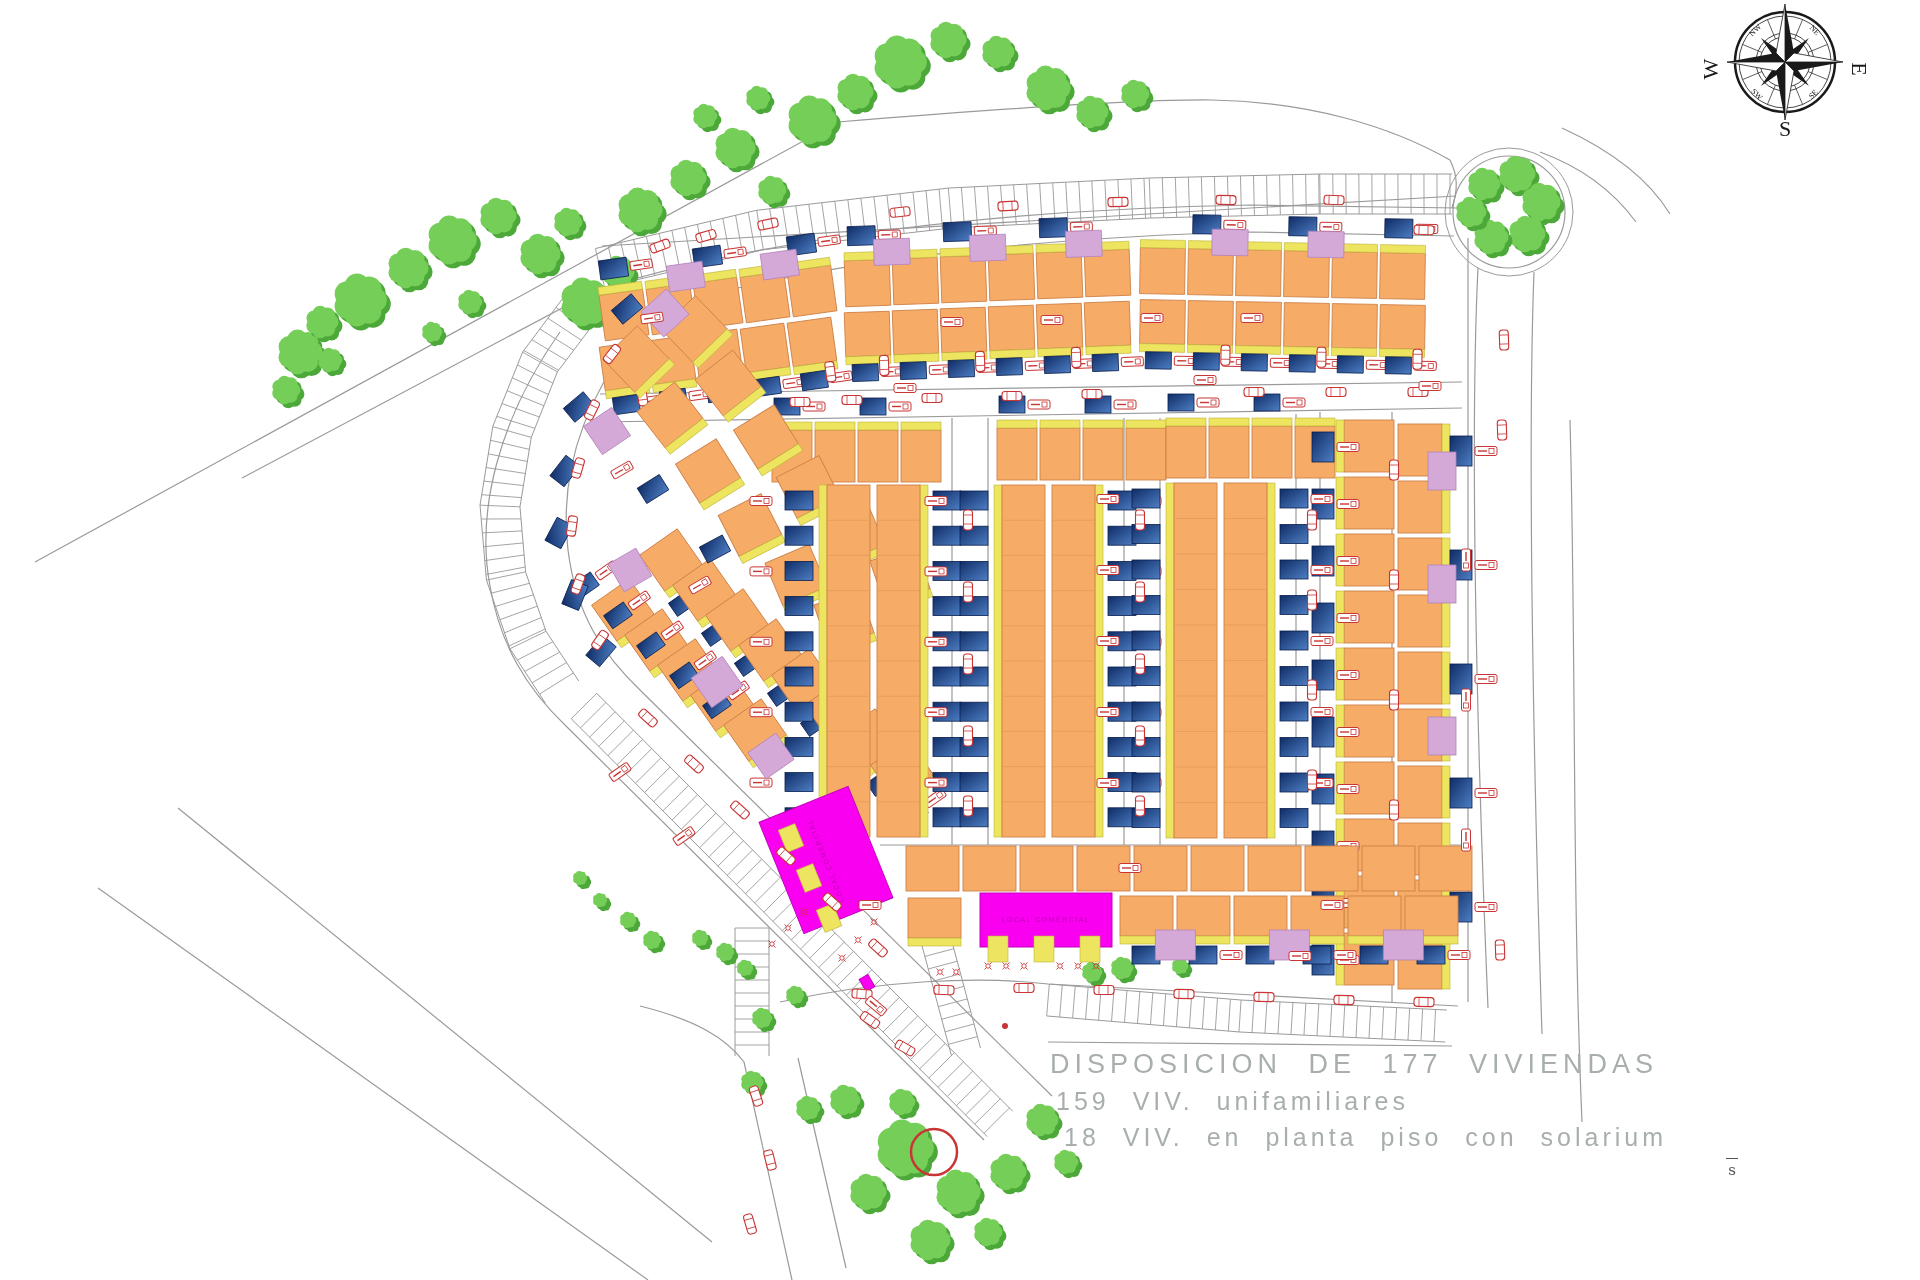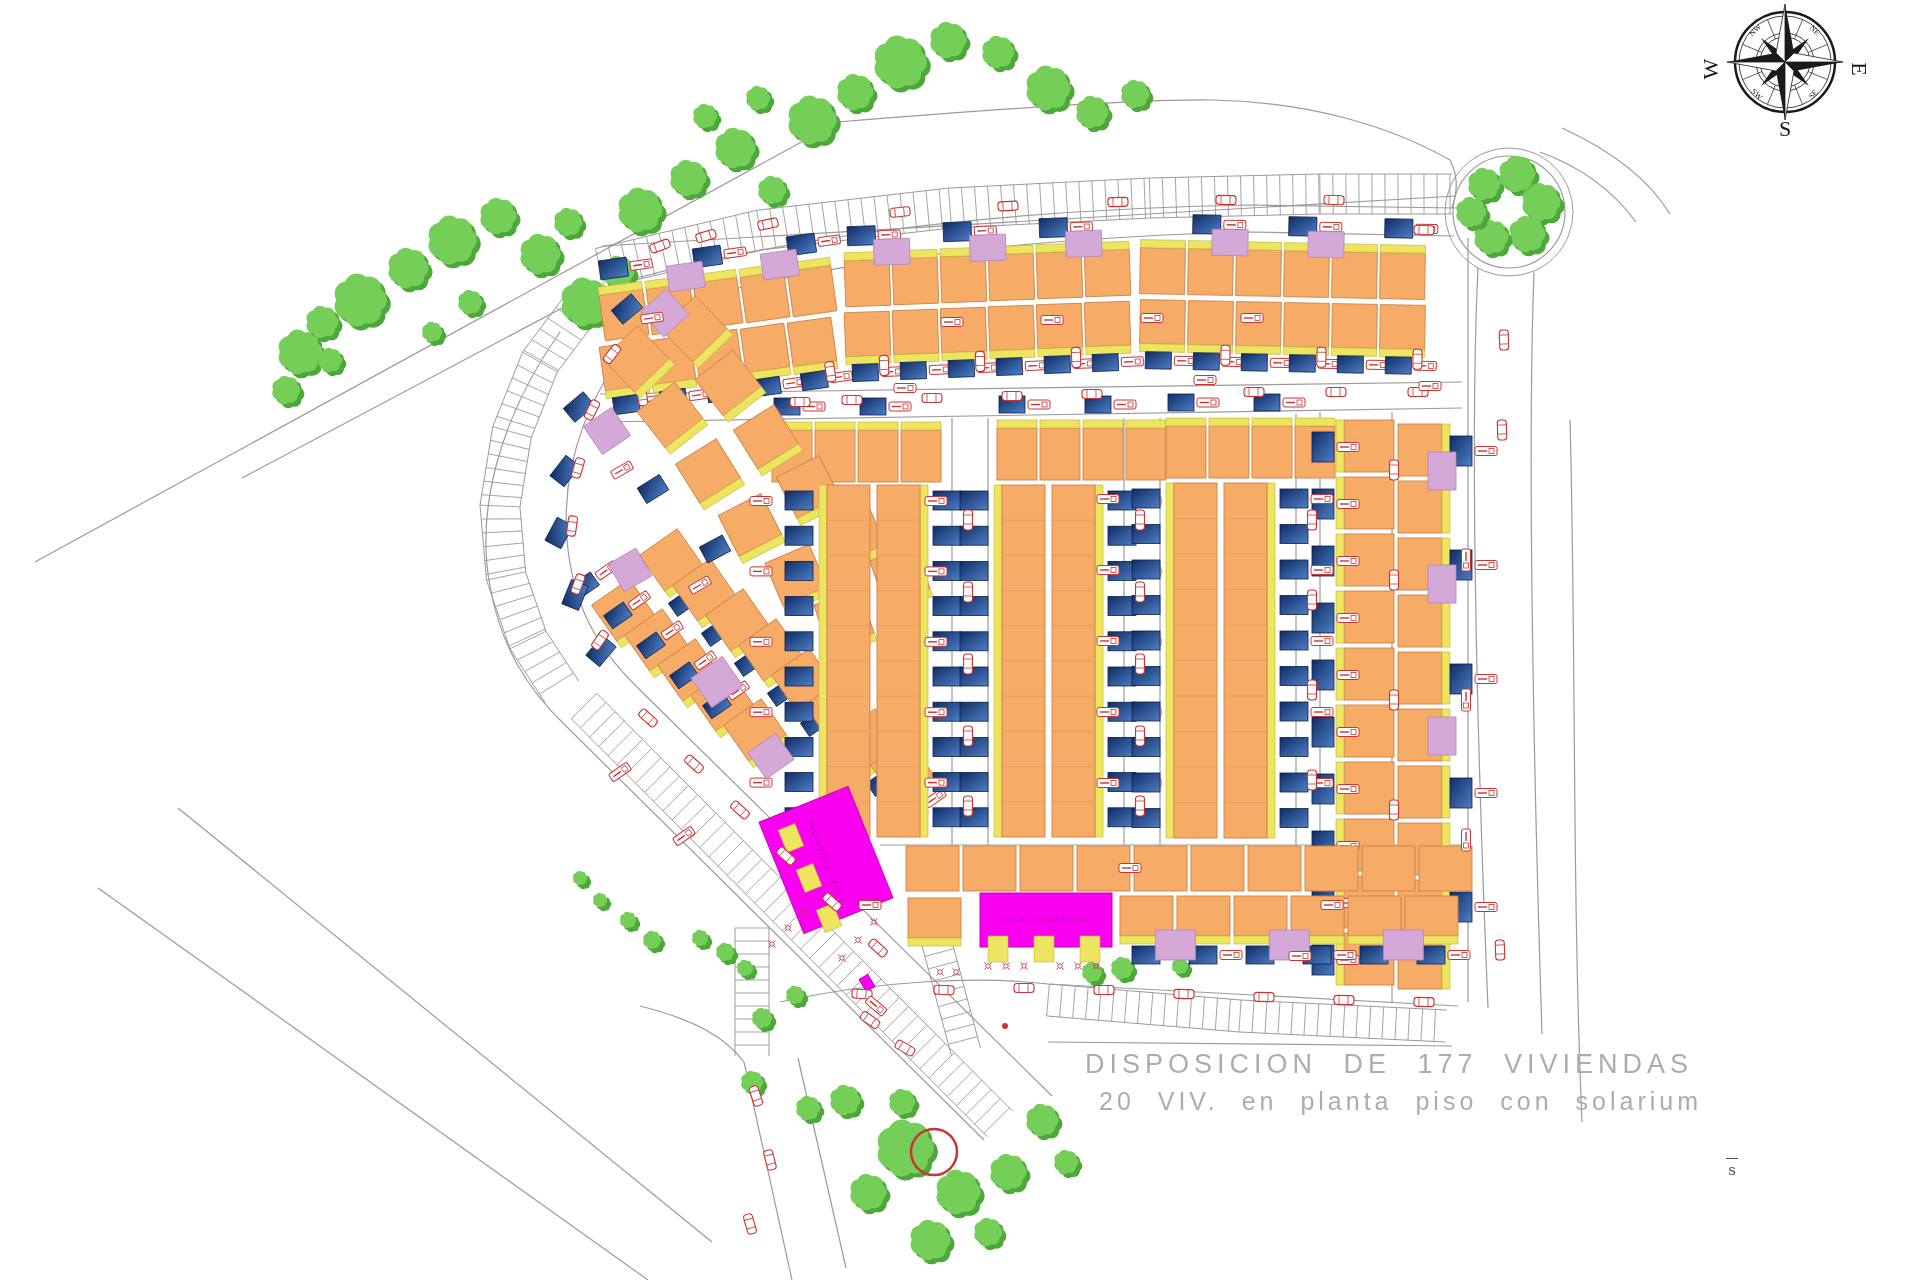--- a/index.html
+++ b/index.html
@@ -1,19 +1,19 @@
 <!DOCTYPE html>
 <html><head>
 <meta charset="utf-8">
 <style>
   html,body{margin:0;padding:0;background:#fff;}
   #stage{position:relative;width:1920px;height:1280px;background:#fff;overflow:hidden;
          font-family:"Liberation Sans",sans-serif;}
   svg{position:absolute;left:0;top:0;}
-  .legend{position:absolute;left:1085px;top:1046px;color:#a8aeae;
+  .legend{position:absolute;left:1050px;top:1046px;color:#a8aeae;
           font-family:"Liberation Sans",sans-serif;}
   .legend .l1{font-size:27px;letter-spacing:5px;word-spacing:14px;line-height:37px;}
   .legend .l2{font-size:25px;letter-spacing:4px;word-spacing:12px;line-height:36px;padding-left:6px;}
   .legend .l3{font-size:25px;letter-spacing:4px;word-spacing:12px;line-height:36px;padding-left:14px;}
   .legend .l4{font-size:25px;letter-spacing:4px;word-spacing:12px;line-height:34px;padding-left:14px;}
   .scalemark{position:absolute;left:1722px;top:1158px;color:#555;font-size:15px;
              font-family:"DejaVu Serif",serif;text-align:center;width:20px;}
   .scalemark .tick{display:block;width:12px;height:1px;background:#555;margin:0 auto 2px auto;}
 </style>
 </head>
@@ -3181,20 +3181,21 @@
           <text x="28" y="-30" text-anchor="middle" font-size="8" font-family="&quot;Liberation Serif&quot;,serif" fill="#1a1a1a" stroke="none" transform="rotate(45 28 -30)">NE</text>
           <text x="-28" y="-30" text-anchor="middle" font-size="8" font-family="&quot;Liberation Serif&quot;,serif" fill="#1a1a1a" stroke="none" transform="rotate(-45 -28 -30)">NW</text>
           <text x="30" y="34" text-anchor="middle" font-size="8" font-family="&quot;Liberation Serif&quot;,serif" fill="#1a1a1a" stroke="none" transform="rotate(-45 30 34)">SE</text>
           <text x="-30" y="34" text-anchor="middle" font-size="8" font-family="&quot;Liberation Serif&quot;,serif" fill="#1a1a1a" stroke="none" transform="rotate(45 -30 34)">SW</text>
         </g>
       </g>
   </svg>
 
   <div class="legend">
     <div class="l1">DISPOSICION DE 177 VIVIENDAS</div>
-    <div class="l3">20 VIV. en planta piso con solarium</div>
+    <div class="l2">159 VIV. unifamiliares</div>
+    <div class="l3">18 VIV. en planta piso con solarium</div>
   </div>
 
   <div class="scalemark">
     <span class="tick"></span>
     <span>s</span>
   </div>
 </div>
 
 </body></html>

